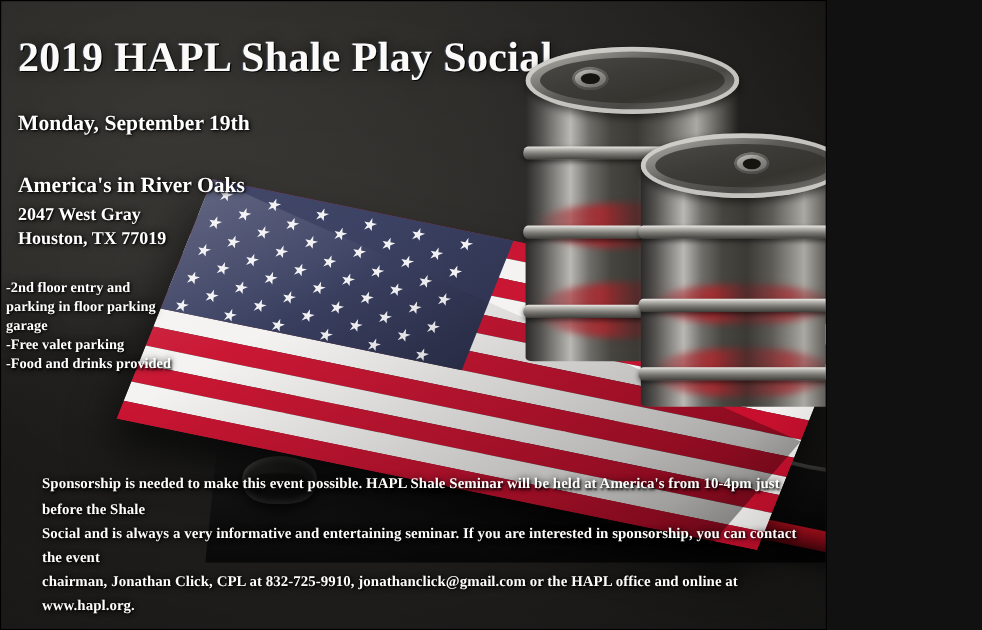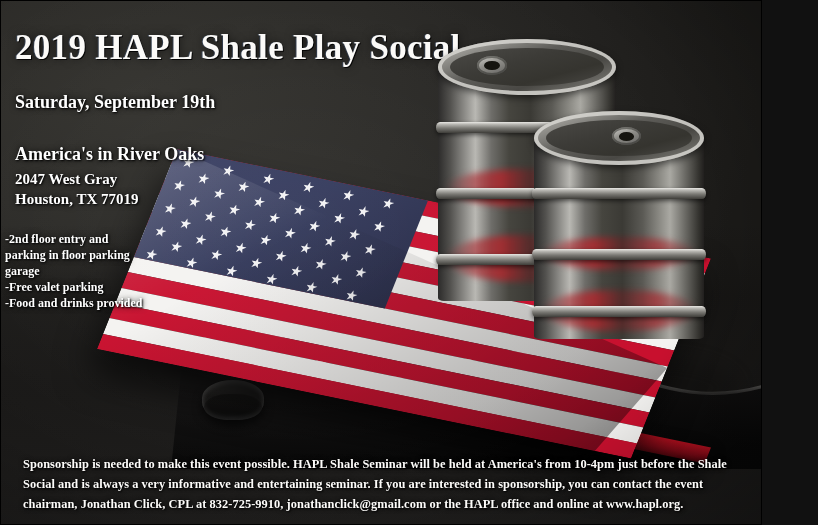--- a/index.html
+++ b/index.html
@@ -1,21 +1,21 @@
 <!DOCTYPE html>
 <html><head>
 <meta charset="utf-8">
 <title>2019 HAPL Shale Play Social</title>
 <style>
   html,body{margin:0;padding:0;background:#111;}
   *{box-sizing:border-box;}
 
   #poster{
     position:relative;
-    width:762px;height:525px;
+    width:689px;height:525px;
     overflow:hidden;
     font-family:"Liberation Serif","DejaVu Serif",serif;
     background:
       radial-gradient(ellipse 620px 420px at 18% 18%, #34332f 0%, #2b2a27 42%, #232220 72%, #1b1a18 100%),
       linear-gradient(145deg,#2e2d2a 0%,#262523 45%,#1a1917 100%);
     color:#fff;
     border:1px solid #000;
   }
 
   
@@ -137,21 +137,21 @@
     text-shadow:1px 1px 0 rgba(0,0,0,.85), 0 0 10px rgba(0,0,0,.6), -1px 0 0 rgba(120,170,255,.25);
   }
   .blk{position:absolute;z-index:8;}
   .l1{font-size:18px;font-weight:bold;line-height:1.28;}
   .l2{font-size:18px;font-weight:bold;line-height:1.3;}
   .l3{font-size:15px;font-weight:bold;line-height:1.33;}
   .bullets{font-size:12px;font-weight:bold;line-height:1.33;}
   .sh{text-shadow:1px 1px 2px rgba(0,0,0,.95), 0 0 6px rgba(0,0,0,.8);}
 
   #footer{
-    position:absolute;left:0;right:0;bottom:10px;z-index:9;
+    position:absolute;left:12px;right:0;bottom:10px;z-index:9;
     padding:0 20px 0 22px;
     font-size:12.4px;font-weight:bold;line-height:1.62;
     color:#fdfcfa;letter-spacing:.05px;
     text-shadow:1px 1px 2px rgba(0,0,0,.95), 0 0 5px rgba(0,0,0,.85);
   }
   #footer p{margin:0;}
 </style>
 </head>
 <body>
 
@@ -290,21 +290,21 @@
         <div class="bung" style="left:46%;top:30%;width:29px;height:18px;"></div>
       </div>
     </div>
 
     <div class="vign"></div>
   </div>
 
   <h1 id="title">2019 HAPL Shale Play Social</h1>
 
   <div class="blk" style="left:14px;top:90px;">
-    <div class="l1 sh">Saturday, September 19th</div>
+    <div class="l1 sh">Monday, September 19th</div>
   </div>
 
   <div class="blk" style="left:14px;top:142px;">
     <div class="l2 sh">America's in River Oaks</div>
     <div class="l3 sh" style="margin-top:4px;">2047 West Gray</div>
     <div class="l3 sh">Houston, TX 77019</div>
   </div>
 
   <div class="blk bullets" style="left:4px;top:231px;">
     <div class="sh">-2nd floor entry and</div>

